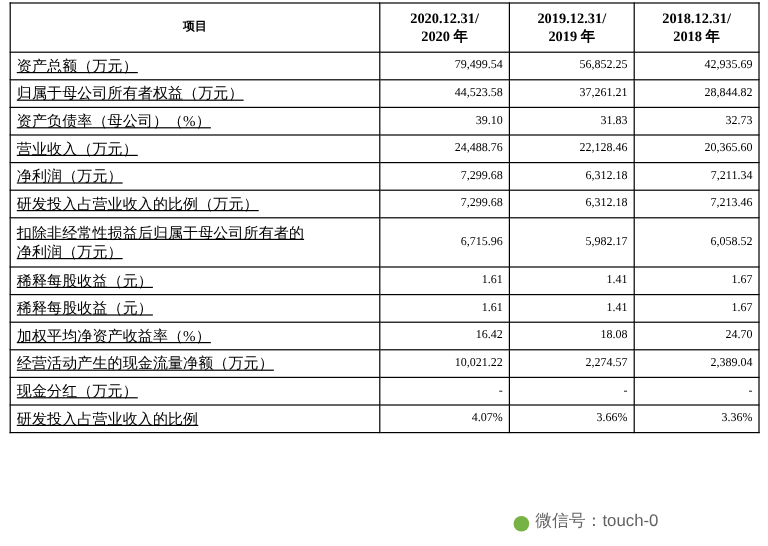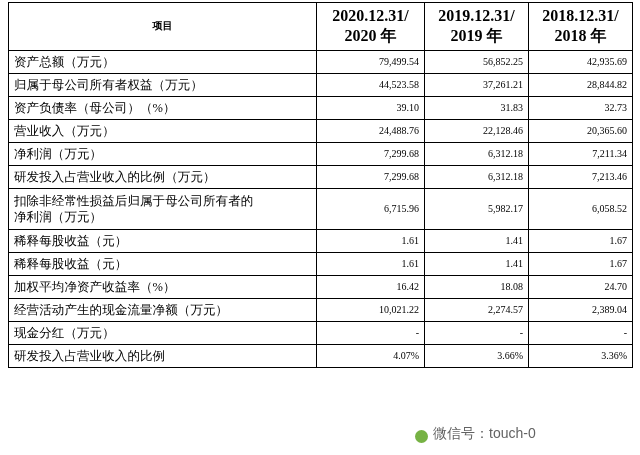--- a/index.html
+++ b/index.html
@@ -35,47 +35,48 @@
     background: #ffffff;
   }
   col.c0 { width: 308px; }
   col.c1 { width: 108px; }
   col.c2 { width: 104px; }
   col.c3 { width: 104px; }
 
   thead th {
     text-align: center;
     font-weight: bold;
-    font-size: 16px;
+    font-size: 12px;
     padding: 4px 4px;
     height: 34px;
   }
   thead th.item-head {
     font-size: 10px;
   }
   td.label {
     text-align: left;
     font-size: 12.5px;
     letter-spacing: 0.1px;
+    text-decoration: underline;
   }
   td.num {
     text-align: right;
     font-size: 10px;
     font-family: Liberation Serif, serif;
     padding-right: 6px;
   }
   tr.tall td {
     height: 34px;
   }
   td.two-line {
     line-height: 1.35;
   }
   .wm {
     position: absolute;
-    right: 13px;
+    right: 0px;
     bottom: 0px;
     width: 220px;
     height: 42px;
     background: rgba(255,255,255,0.82);
     color: #5a5a5a;
     font-family: "Liberation Sans", sans-serif;
     font-size: 14px;
     display: flex;
     align-items: center;
     justify-content: flex-start;

